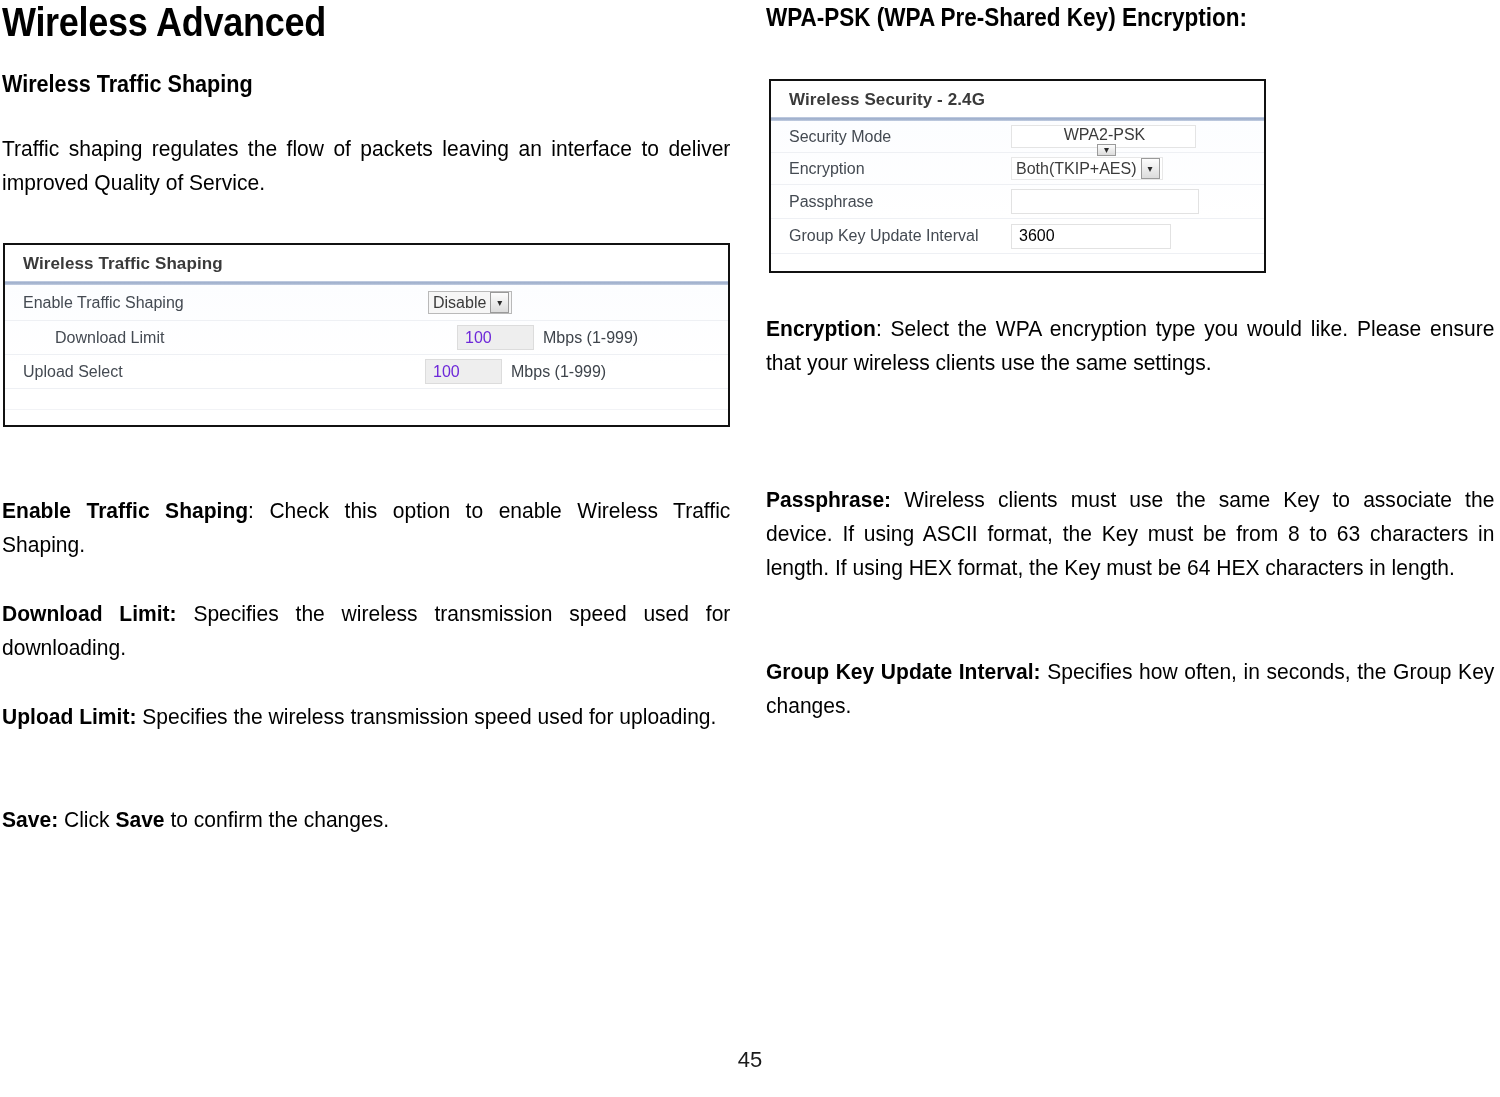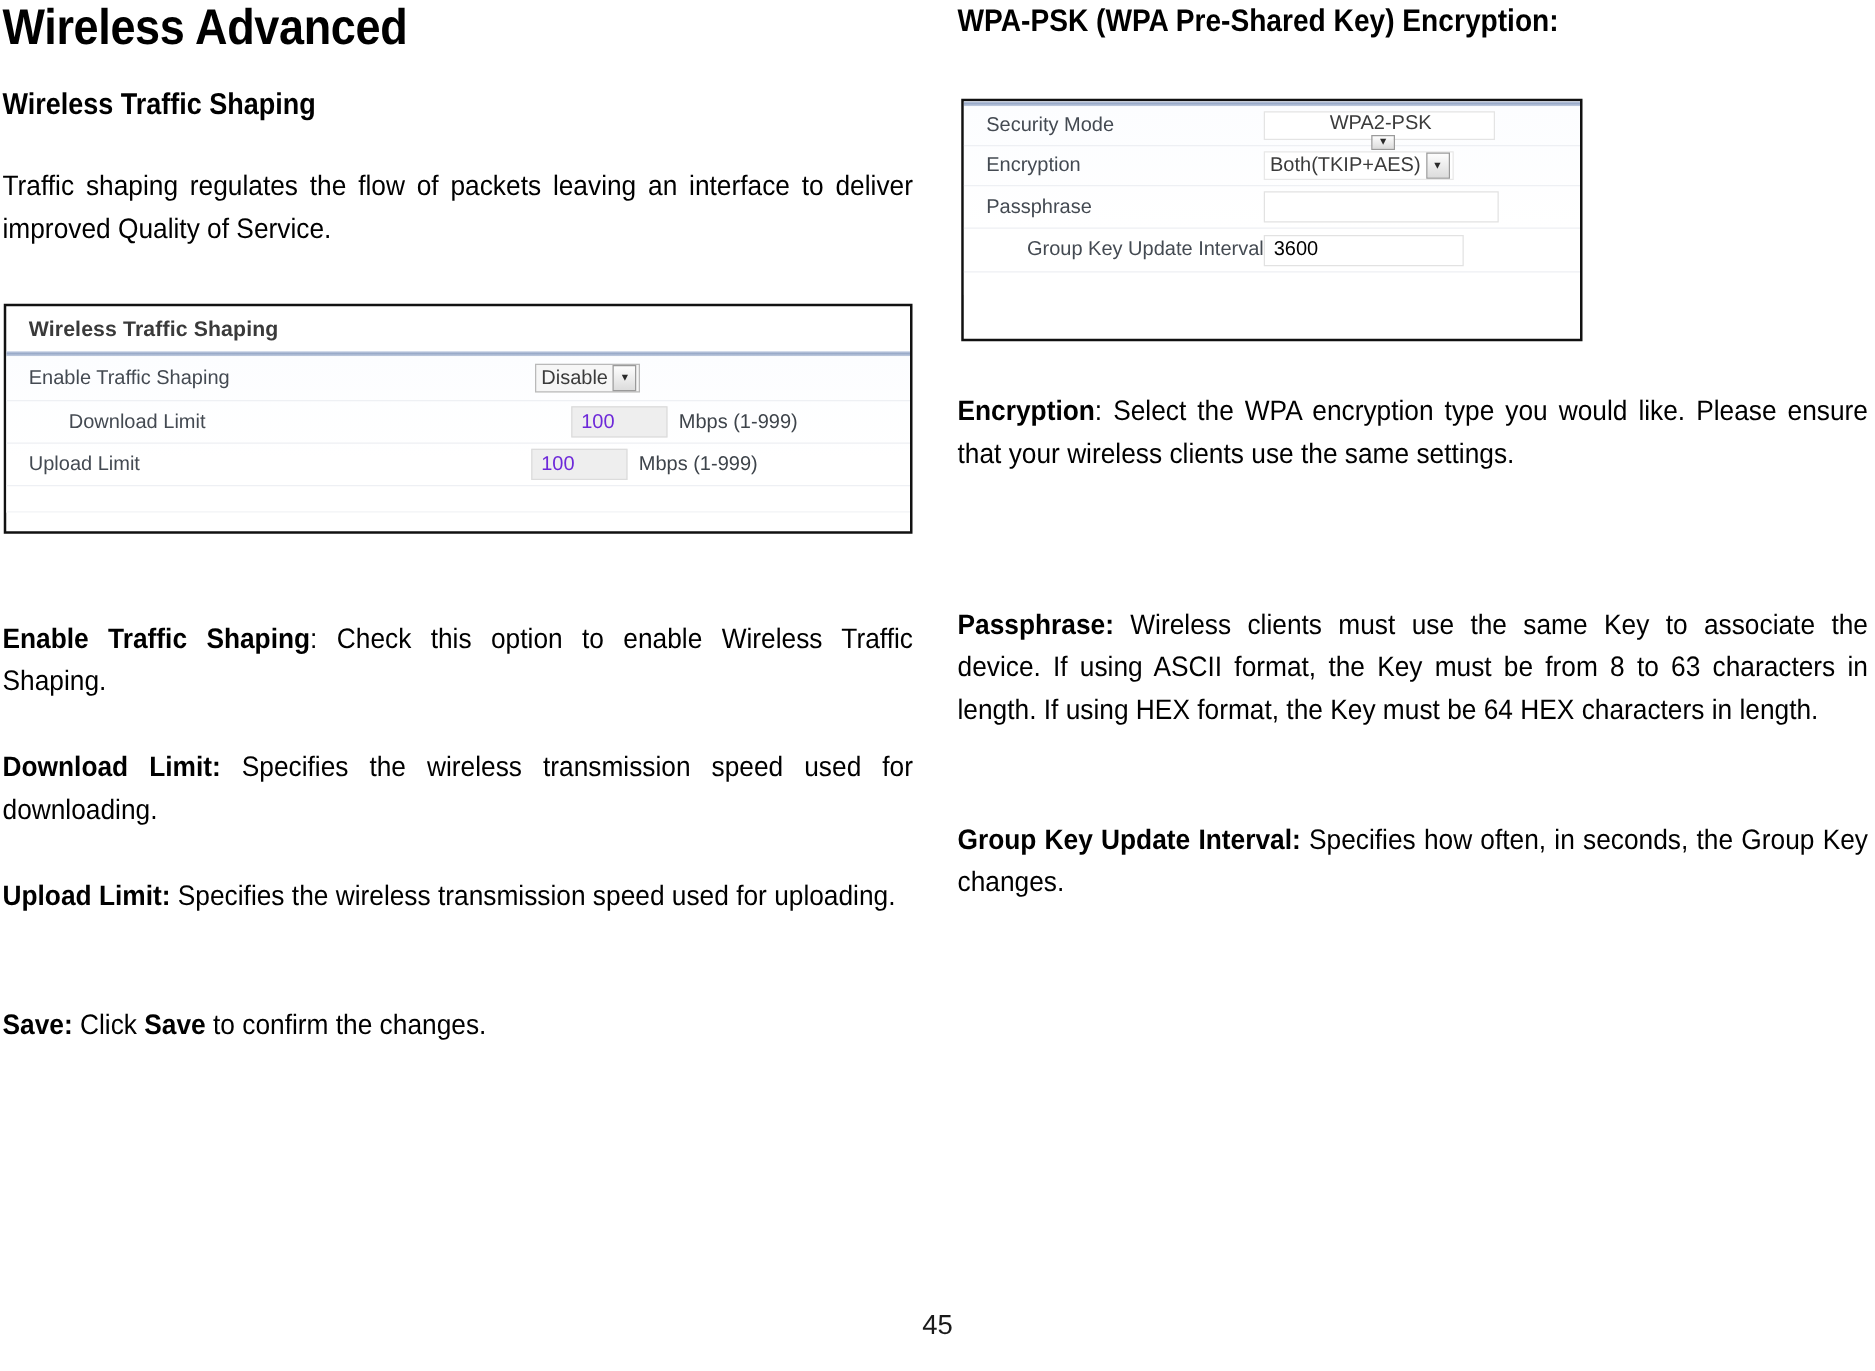--- a/index.html
+++ b/index.html
@@ -215,21 +215,21 @@
 
         <div class="prow" style="height:33px;">
           <div class="plabel" style="width:402px;margin-left:32px;">Download Limit</div>
           <div class="pfield">
             <div class="txtbox" style="width:77px;">100</div>
             <div class="unit">Mbps (1-999)</div>
           </div>
         </div>
 
         <div class="prow" style="height:33px;">
-          <div class="plabel" style="width:402px;">Upload Limit</div>
+          <div class="plabel" style="width:402px;">Upload Select</div>
           <div class="pfield">
             <div class="txtbox" style="width:77px;">100</div>
             <div class="unit">Mbps (1-999)</div>
           </div>
         </div>
 
         <div style="height:20px; border-bottom:1px solid #f2f3f6;"></div>
       </div>
     </div>
 
@@ -242,20 +242,21 @@
     <p class="body last-left" style="position:absolute; left:0; top:803px;"><b>Save:</b><span> Click </span><b>Save</b><span> to confirm the changes.</span></p>
 
   </div>
 
   <div class="col col-right">
 
     <h2 class="col-heading" style="position:absolute; left:0; top:5px;">WPA-PSK (WPA Pre-Shared Key) Encryption:</h2>
 
     <div class="panel" style="left:3px; top:79px; width:497px; height:194px;">
 
+      <div class="panel-title">Wireless Security - 2.4G</div>
       <div class="panel-rule"></div>
 
       <div class="panel-body">
 
         <div class="prow" style="height:31px;">
           <div class="plabel" style="width:222px;">Security Mode</div>
           <div class="pfield">
             <div class="sel" style="width:185px; justify-content:space-between; background:#ffffff; border-color:#e4e4e4;flex-direction:column;">
               <span>WPA2-PSK</span>
               <span class="arrowbox">▾</span>
@@ -273,21 +274,21 @@
           </div>
         </div>
 
         <div class="prow" style="height:33px;">
           <div class="plabel" style="width:222px;">Passphrase</div>
           <div class="pfield">
             <div class="txtbox white" style="width:188px;"></div>
           </div>
         </div>
 
-        <div class="prow" style="height:34px;text-align:right;">
+        <div class="prow" style="height:34px;">
           <div class="plabel" style="width:222px;">Group Key Update Interval</div>
           <div class="pfield">
             <div class="txtbox white" style="width:160px;">3600</div>
           </div>
         </div>
 
         <div style="height:18px;"></div>
       </div>
     </div>
 

